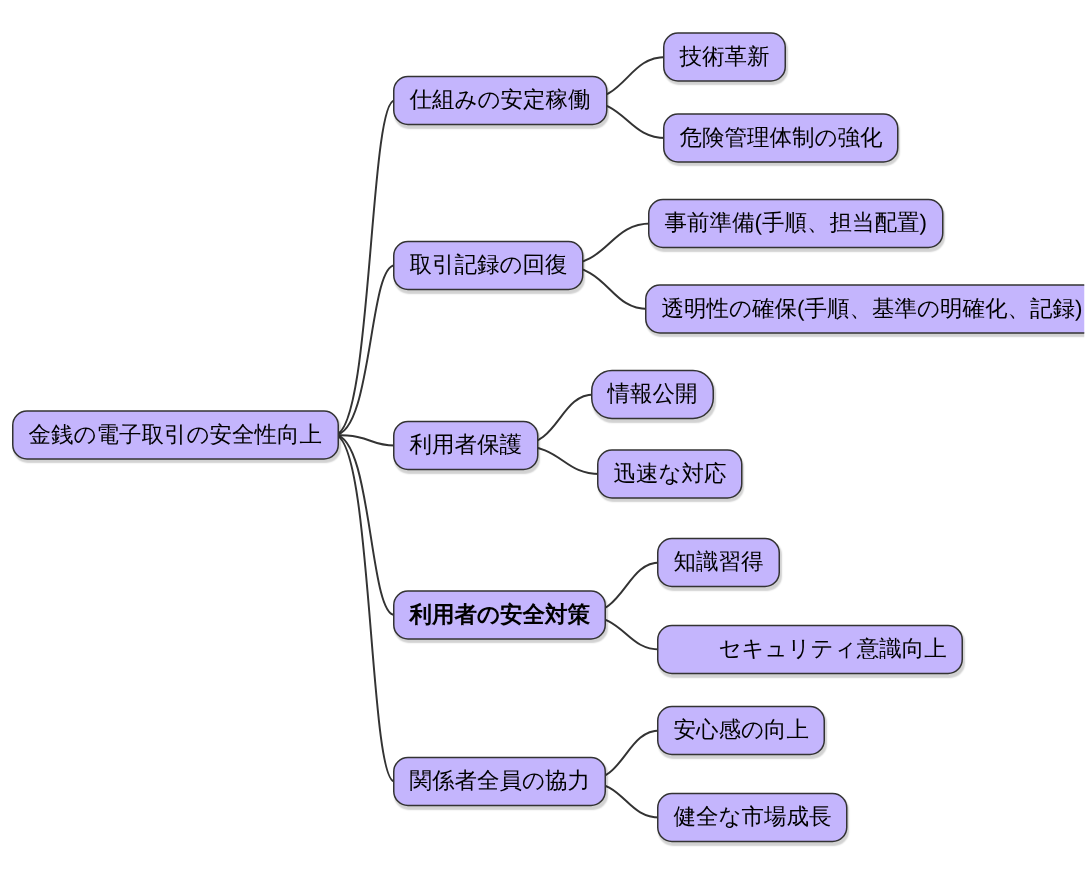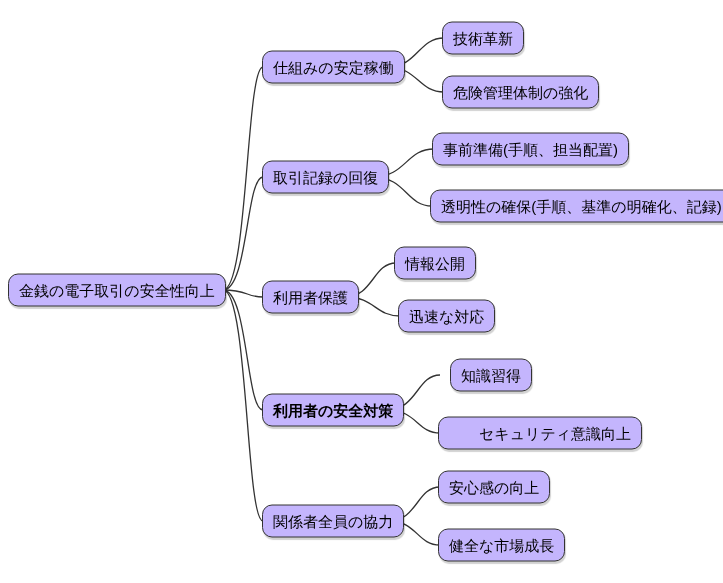--- a/index.html
+++ b/index.html
@@ -63,22 +63,22 @@
   <div class="node" style="left:262px;top:297px;">利用者保護</div>
   <div class="node" style="left:262px;top:410px;font-weight:bold;">利用者の安全対策</div>
   <div class="node" style="left:262px;top:521px;">関係者全員の協力</div>
 
   <div class="node" style="left:442px;top:38px;">技術革新</div>
   <div class="node" style="left:442px;top:92px;">危険管理体制の強化</div>
 
   <div class="node" style="left:432px;top:149px;">事前準備(手順、担当配置)</div>
   <div class="node" style="left:430px;top:206px;">透明性の確保(手順、基準の明確化、記録)</div>
 
-  <div class="node" style="left:394px;top:263px;">情報公開</div>
+  <div class="node" style="left:394px;top:263px;border-radius:14px;">情報公開</div>
   <div class="node" style="left:398px;top:316px;">迅速な対応</div>
 
-  <div class="node" style="left:438px;top:375px;margin-left:12px;">知識習得</div>
+  <div class="node" style="left:438px;top:375px;">知識習得</div>
   <div class="node" style="left:438px;top:433px;padding-left:40px;">セキュリティ意識向上</div>
 
   <div class="node" style="left:438px;top:487px;">安心感の向上</div>
   <div class="node" style="left:438px;top:545px;">健全な市場成長</div>
 
 </div>
 
 </body></html>

